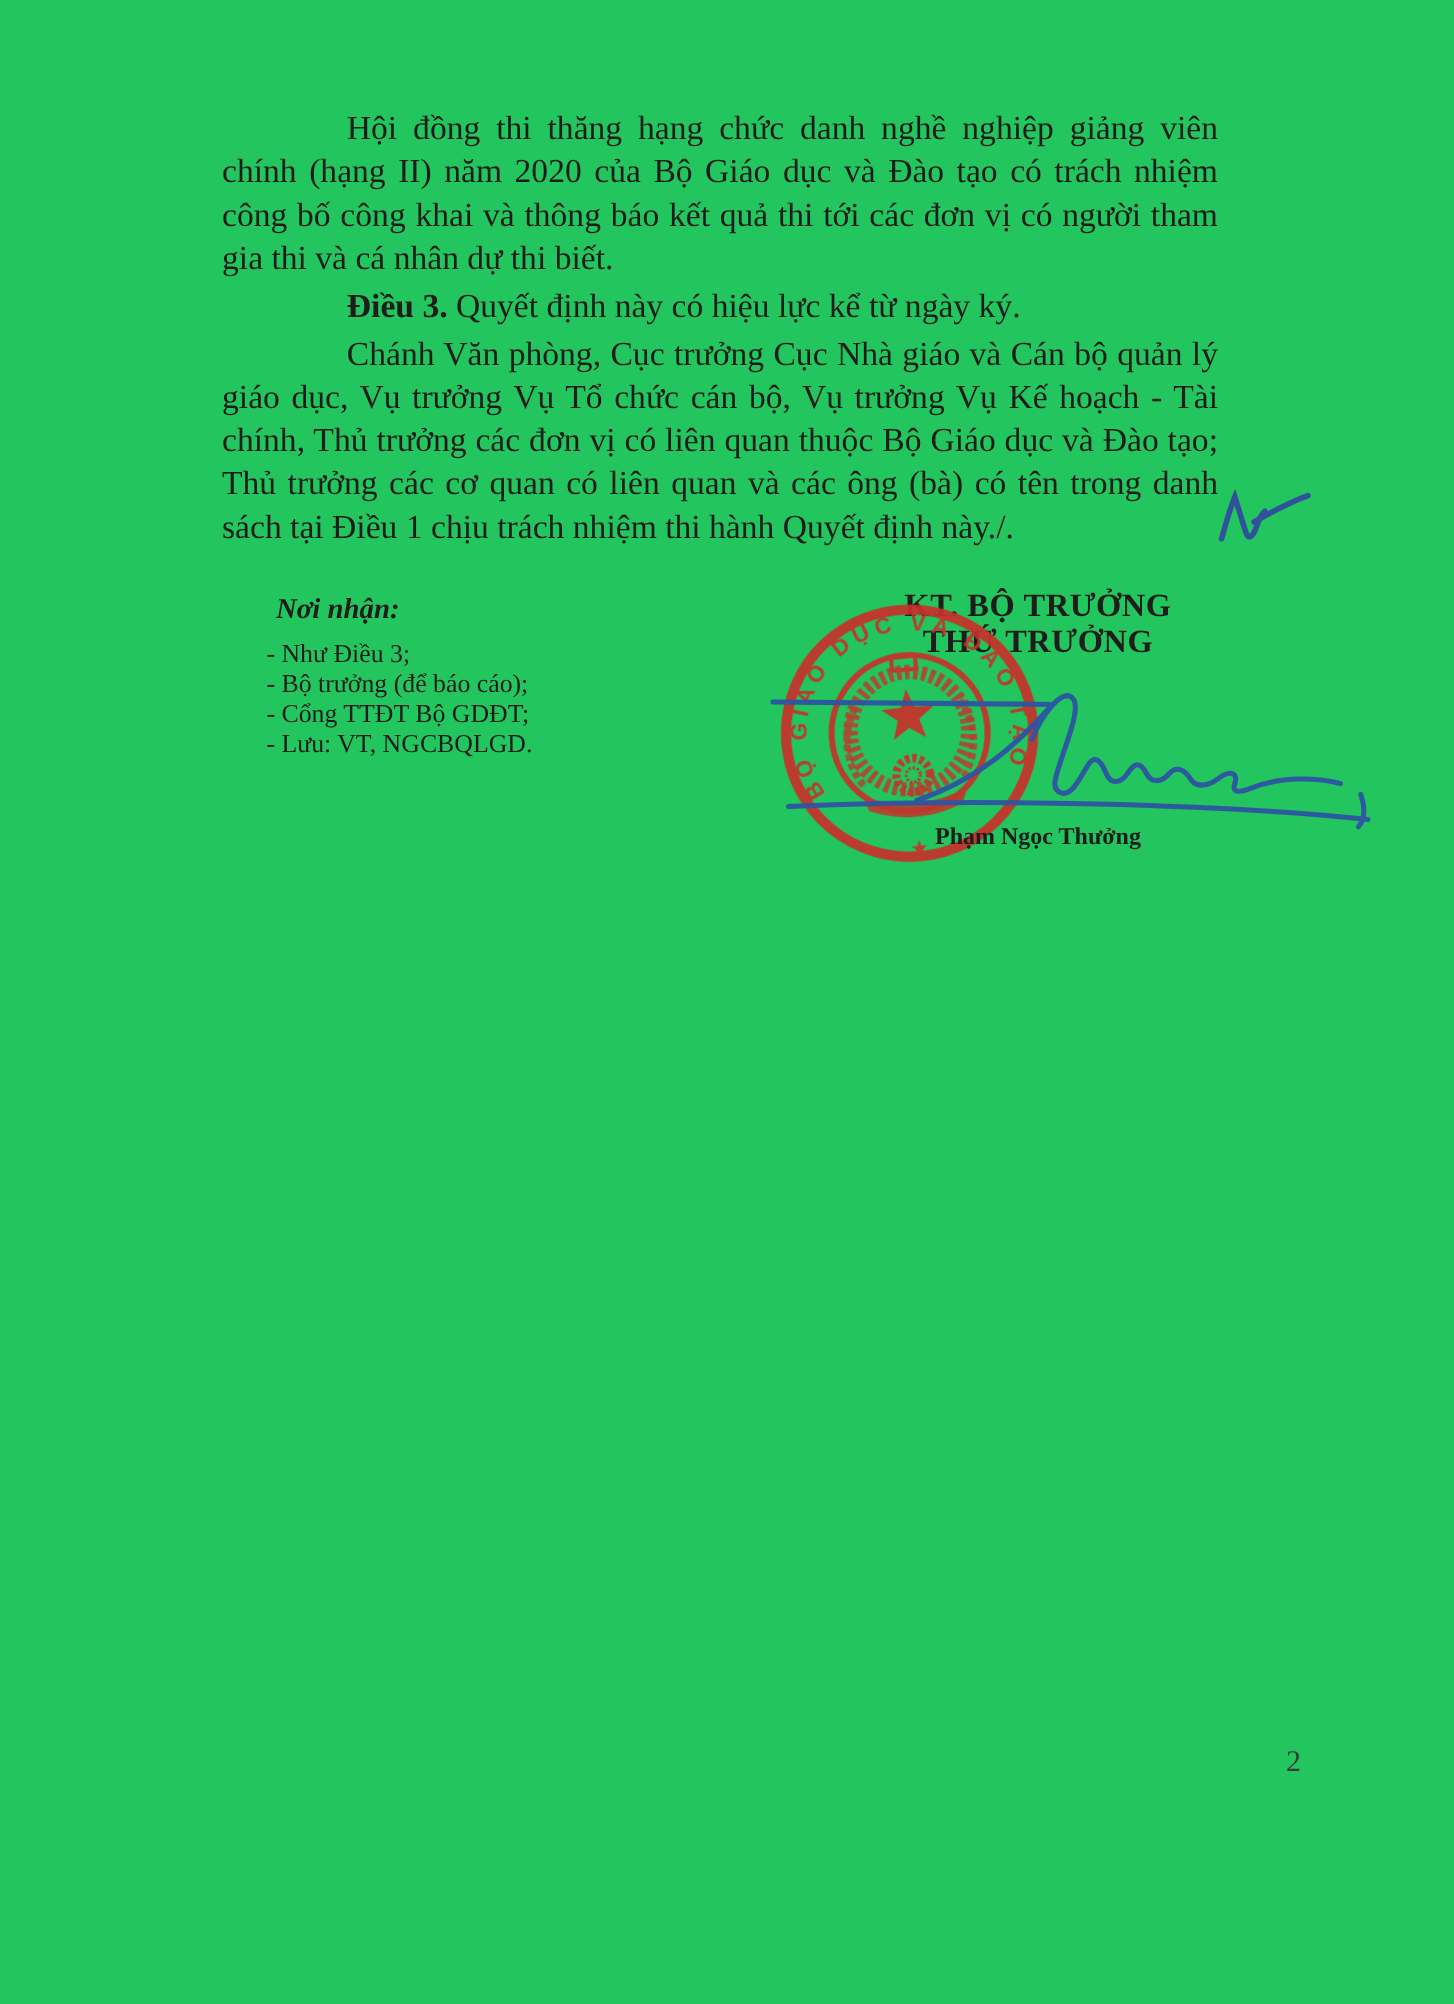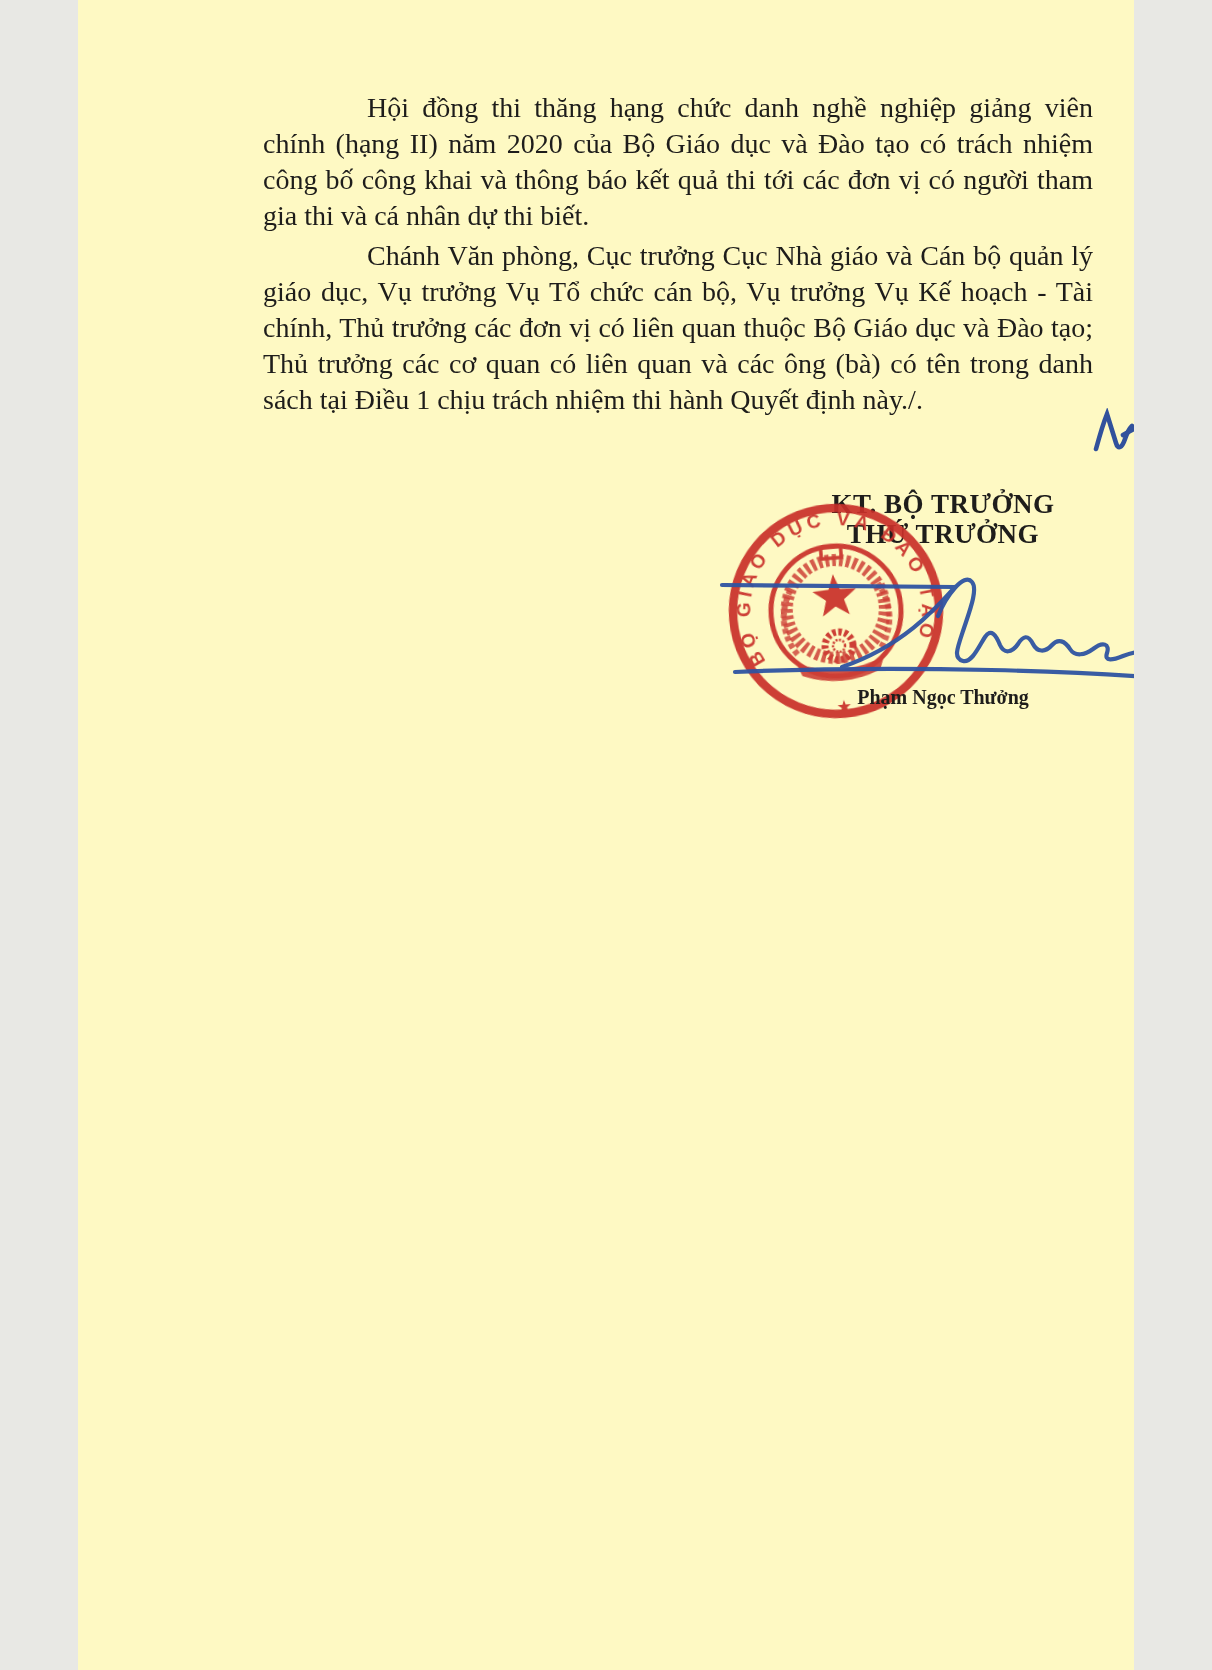--- a/index.html
+++ b/index.html
@@ -1,20 +1,20 @@
 <!DOCTYPE html>
 <html><head>
 <meta charset="utf-8">
 <style>
   html,body { margin:0; padding:0; background:#e8e8e4; }
   .page {
     position:relative;
-    width:1056px; height:1670px;
+    width:1212px; height:1670px;
     margin:0 auto;
-    background:#fef9c3;
+    background:#22c55e;
     overflow:hidden;
     font-family:"Liberation Serif", serif;
     color:#1e1d1b;
   }
   
   .content {
     position:absolute;
     left:185px; top:90px; width:830px;
     font-size:28px; line-height:36px;
     text-align:justify;
@@ -64,30 +64,38 @@
     font-size:25px; color:#3a3a38;
   }
 </style>
 </head>
 <body>
 
 <div class="page">
 
   <div class="content">
     <p class="para"><span>Hội đồng thi thăng hạng chức danh nghề nghiệp giảng viên chính (hạng II) năm 2020 của Bộ Giáo dục và Đào tạo có trách nhiệm công bố công khai và thông báo kết quả thi tới các đơn vị có người tham gia thi và cá nhân dự thi biết.</span></p>
+    <p class="para"><b>Điều 3.</b><span> Quyết định này có hiệu lực kể từ ngày ký.</span></p>
     <p class="para"><span>Chánh Văn phòng, Cục trưởng Cục Nhà giáo và Cán bộ quản lý giáo dục, Vụ trưởng Vụ Tổ chức cán bộ, Vụ trưởng Vụ Kế hoạch - Tài chính, Thủ trưởng các đơn vị có liên quan thuộc Bộ Giáo dục và Đào tạo; Thủ trưởng các cơ quan có liên quan và các ông (bà) có tên trong danh sách tại Điều 1 chịu trách nhiệm thi hành Quyết định này./.</span></p>
   </div>
 
   <svg class="hand-initial" viewBox="0 0 84 46">
     <g fill="none" stroke="#31519c" stroke-width="4.6" stroke-linecap="round">
       <path d="M8,41 C11,30 15,16 19,6 L28,35 C30,42 34,40 37,31 C39,25 41,21 44,18"></path>
       <path d="M35,27 C49,19 66,10 80,5"></path>
     </g>
   </svg>
 
+  <div class="recipients">
+    <div class="recipients-heading">Nơi nhận:</div>
+    <div class="recipient-item">- Như Điều 3;</div>
+    <div class="recipient-item">- Bộ trưởng (để báo cáo);</div>
+    <div class="recipient-item">- Cổng TTĐT Bộ GDĐT;</div>
+    <div class="recipient-item">- Lưu: VT, NGCBQLGD.</div>
+  </div>
 
   <div class="authority">
     <div>KT. BỘ TRƯỞNG</div>
     <div>THỨ TRƯỞNG</div>
   </div>
 
   <svg class="seal" viewBox="0 0 216 216">
     <g fill="none" stroke="#c9302a">
       <circle cx="108" cy="108" r="103" stroke-width="8.5"></circle>
       <circle cx="108" cy="108" r="65" stroke-width="5"></circle>

